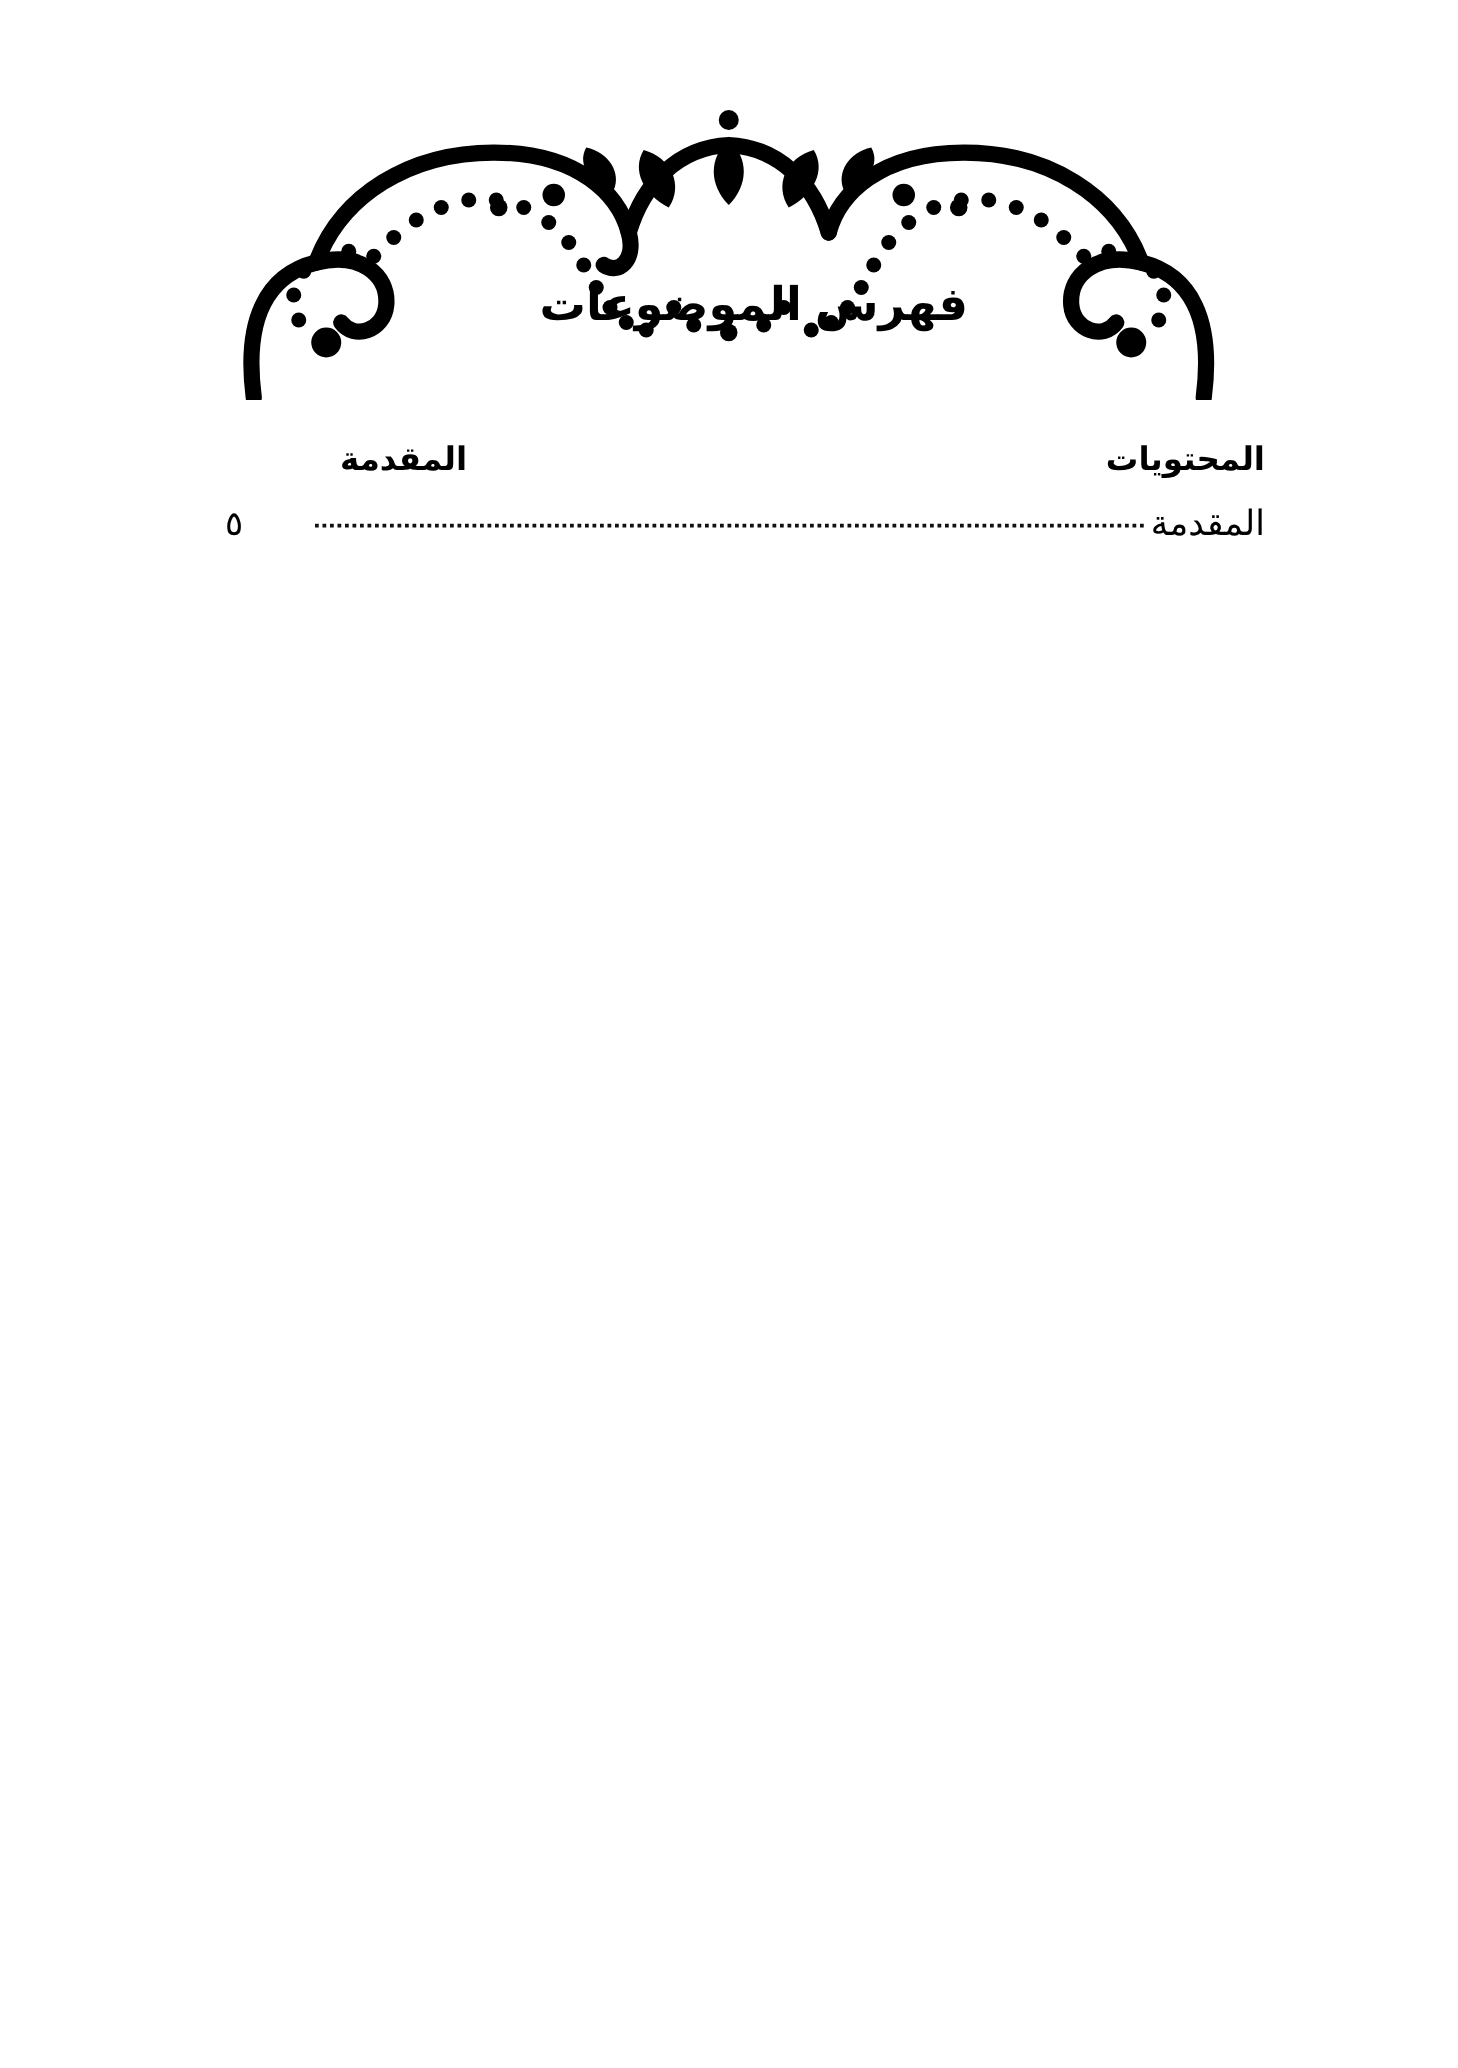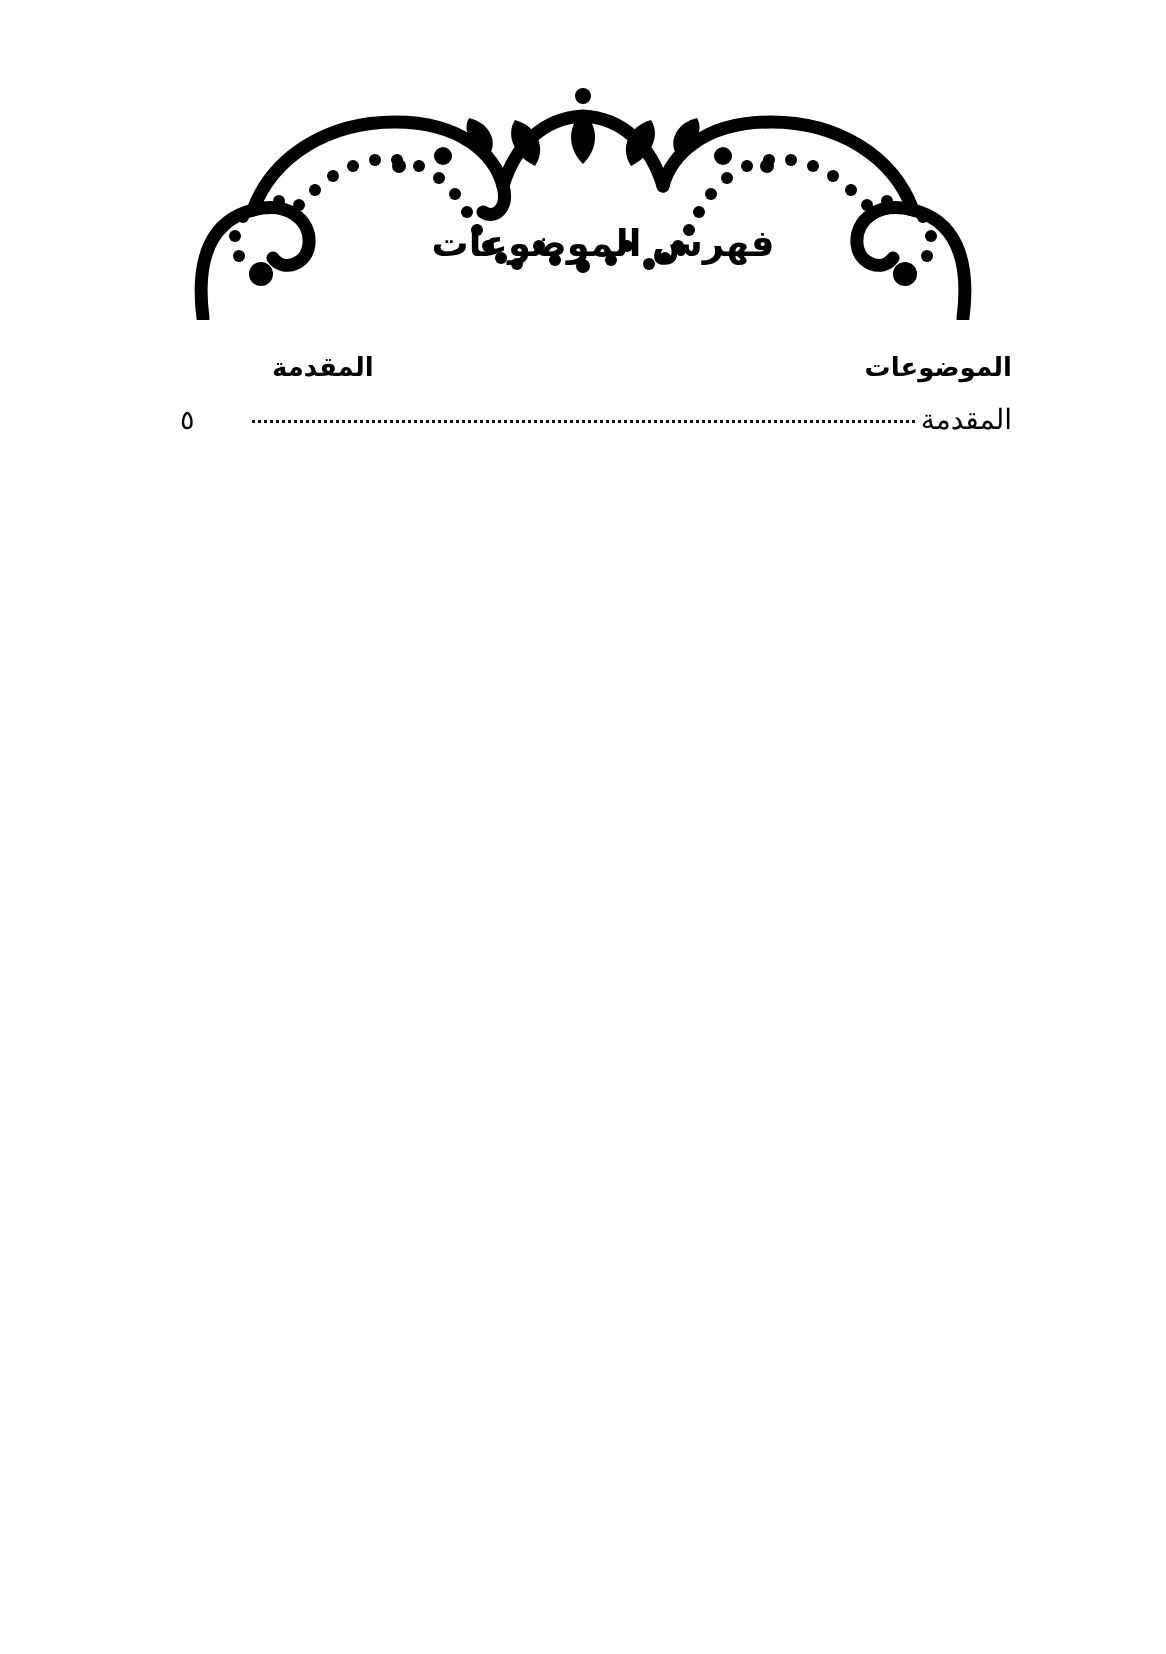--- a/index.html
+++ b/index.html
@@ -178,21 +178,21 @@
         <circle cx="256" cy="106" r="7"></circle>
           <circle cx="624" cy="106" r="7"></circle>
       </g>
     </svg>
     <div class="ornament-title">فهرس الموضوعات</div>
   </div>
 
   <div class="toc">
 
     <div class="toc-head">
-      <div class="col-title">الموضوعات</div>
+      <div class="col-title">المحتويات</div>
       <div class="col-page">المقدمة</div>
     </div>
 
     <div id="toc-rows">
         <div class="toc-row">
           <span class="label">المقدمة</span>
           <span class="leader"></span>
           <span class="page">٥</span>
         </div>
       </div>

